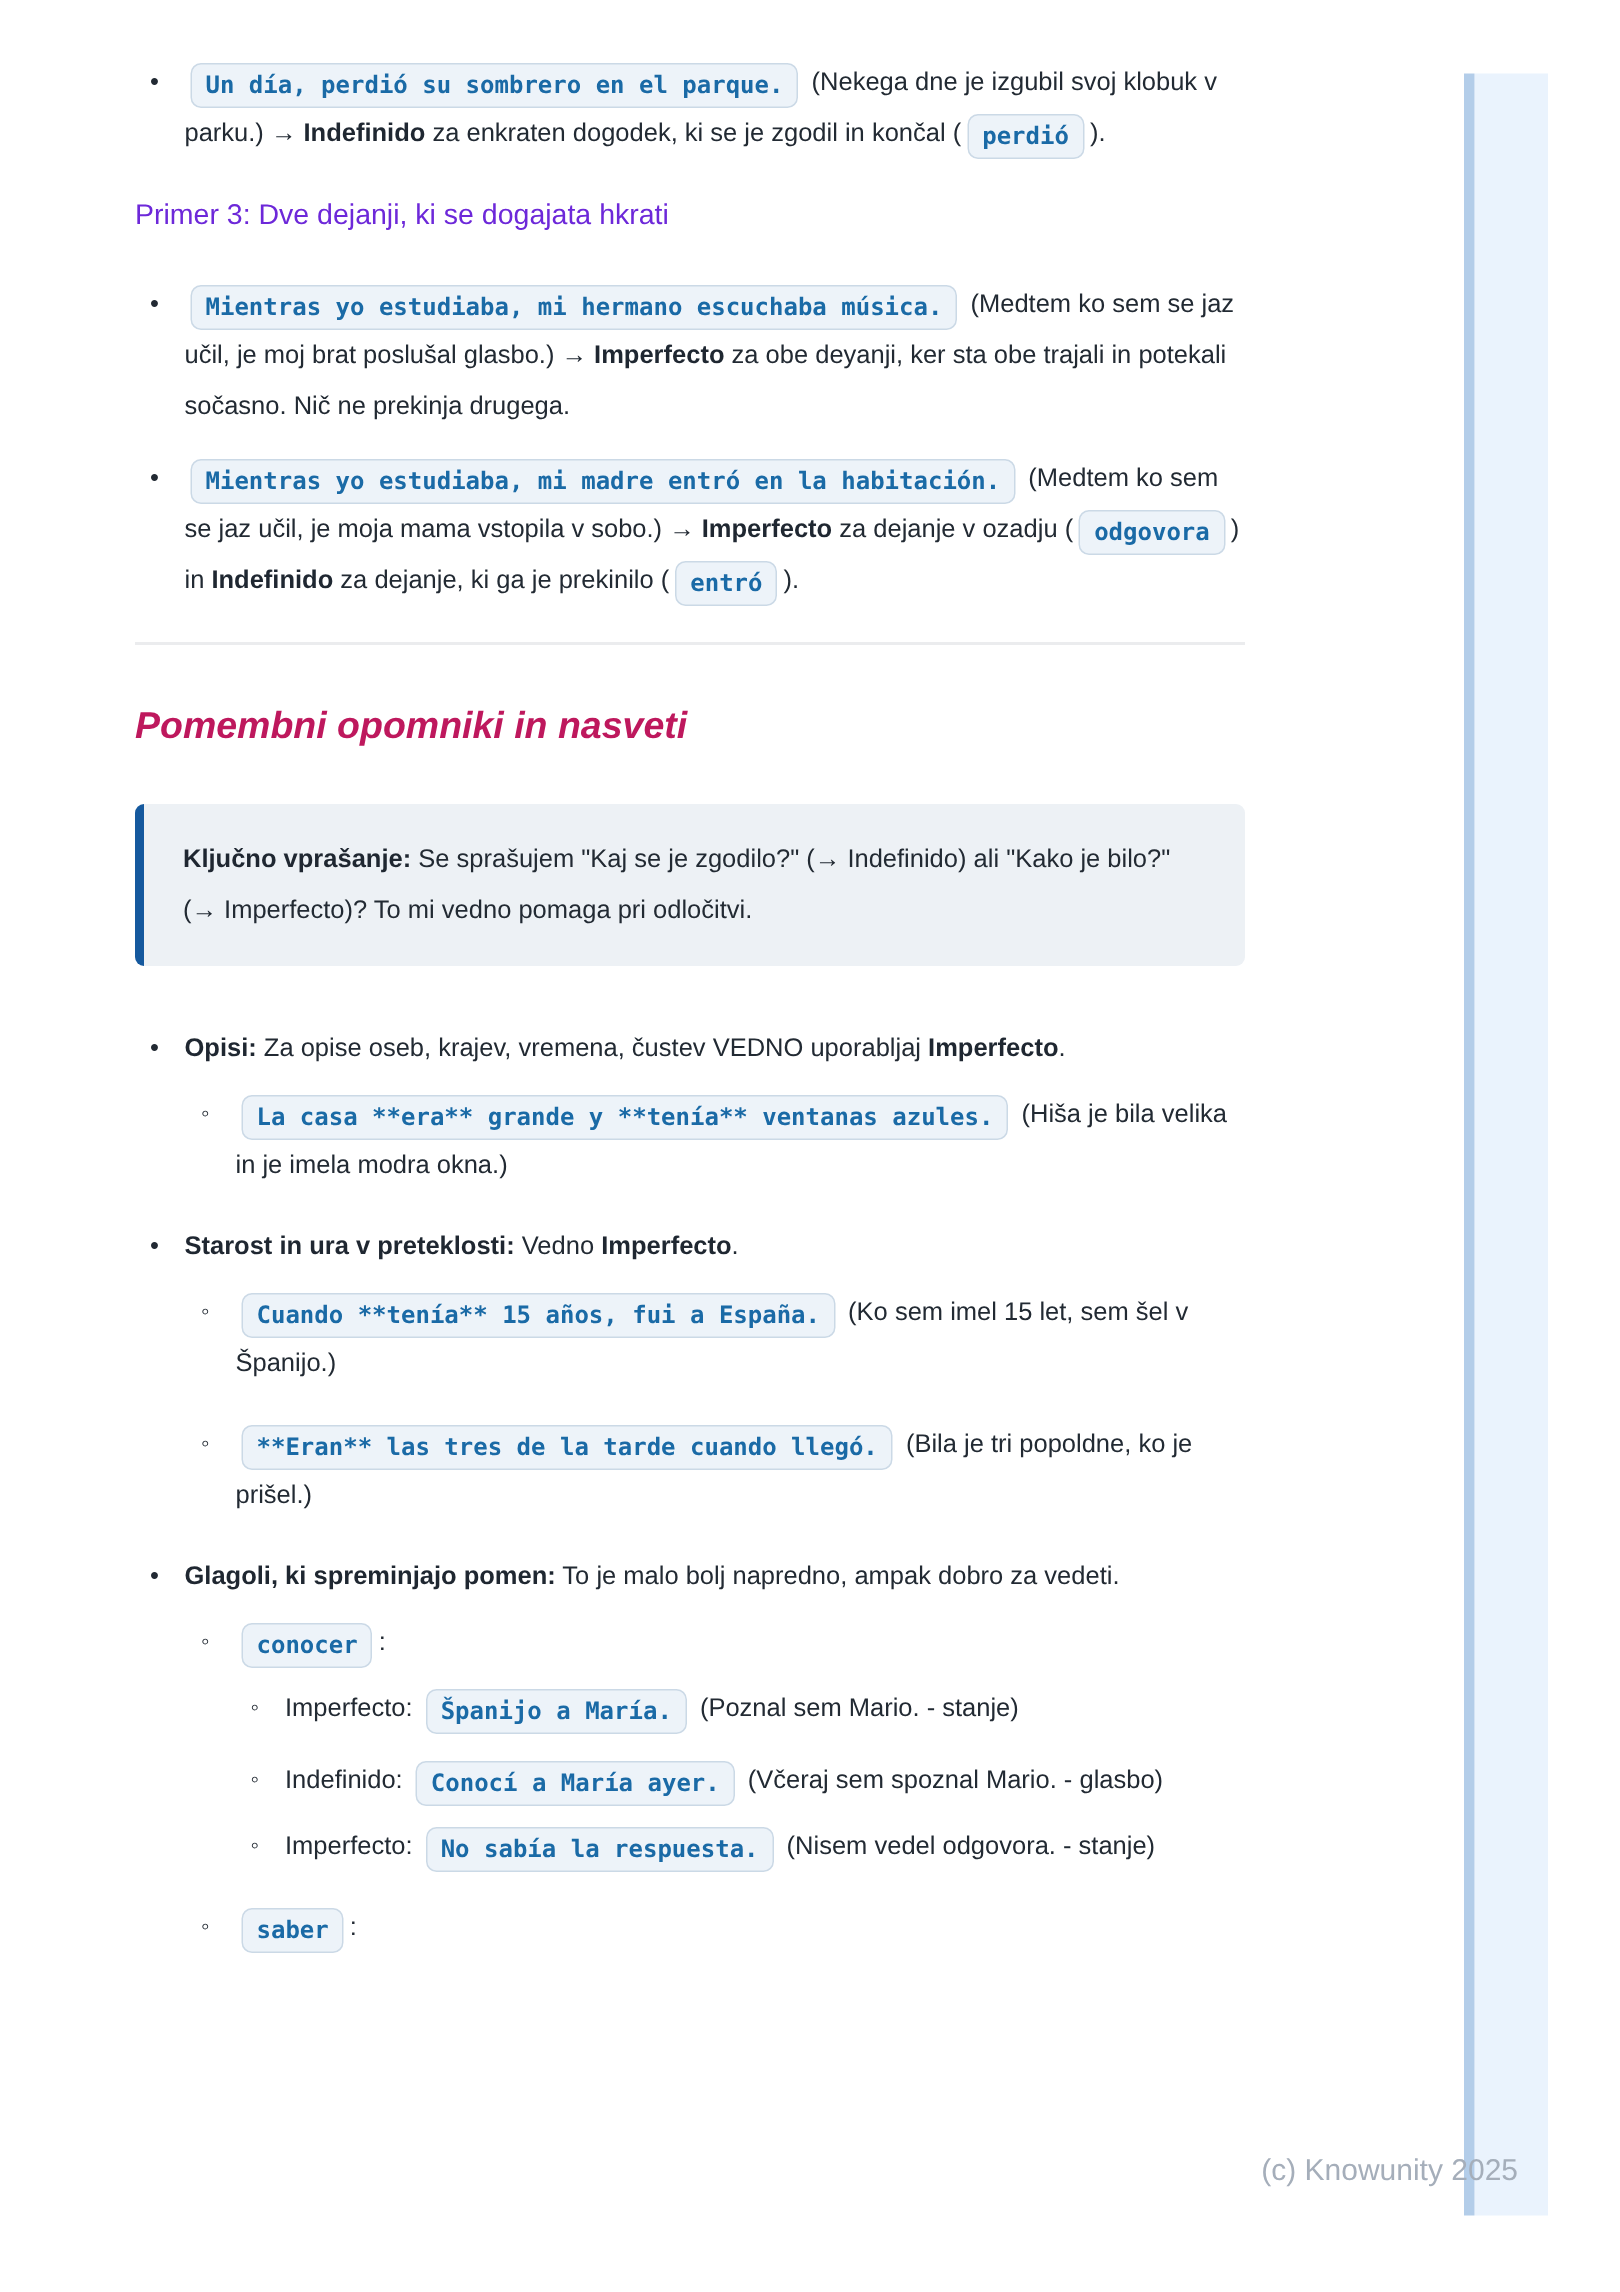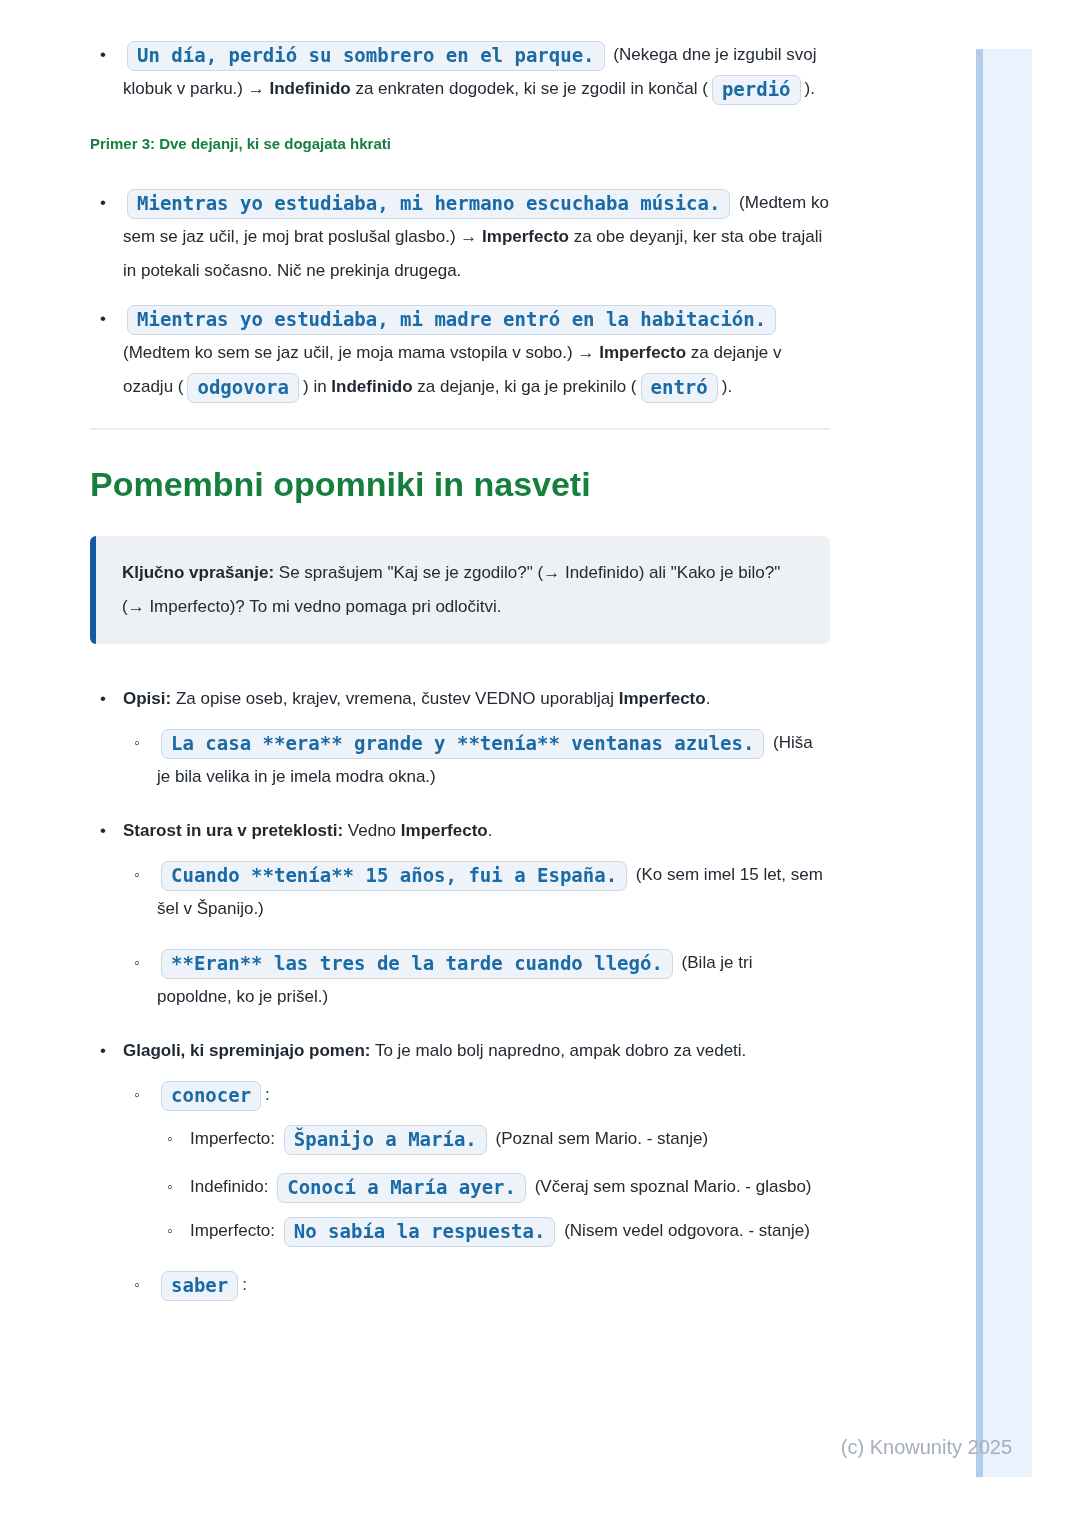--- a/index.html
+++ b/index.html
@@ -25,37 +25,38 @@
   b{font-weight:700;color:#1f2731;}
   
   .chip{
     display:inline-block;
     background:#edf3f9;
     border:1px solid #cbd9e6;
     border-radius:7px;
     padding:2px 9px 3px;
     font-family:"DejaVu Sans Mono", monospace;
     font-weight:700;
-    font-size:19px;line-height:23px;
+    font-size:16px;line-height:23px;
     color:#1a6aa6;
     margin:0 4px;
     white-space:nowrap;
     vertical-align:-2px;
   }
   .h3{
-    font-size:15px;line-height:24px;font-weight:700;color:#15803d;
+    font-size:19px;line-height:24px;font-weight:400;color:#6d28d9;
     margin:26px 0 30px;
   }
   .divider{
     border:none;border-top:2px solid #ebecee;
     margin:24px 0 0;
   }
   .h2{
-    font-size:34px;line-height:36px;font-weight:700;color:#15803d;
+    font-size:25px;line-height:36px;font-weight:700;color:#be185d;
     margin:36px 0 0;
+    font-style:italic;
   }
   .callout{
     margin-top:34px;
     background:#edf1f5;
     border-left:6px solid #15599e;
     border-radius:6px;
     padding:20px 26px;
   }
   .list-block{margin-top:38px;}
   .sub-gap{margin-top:10px;}

